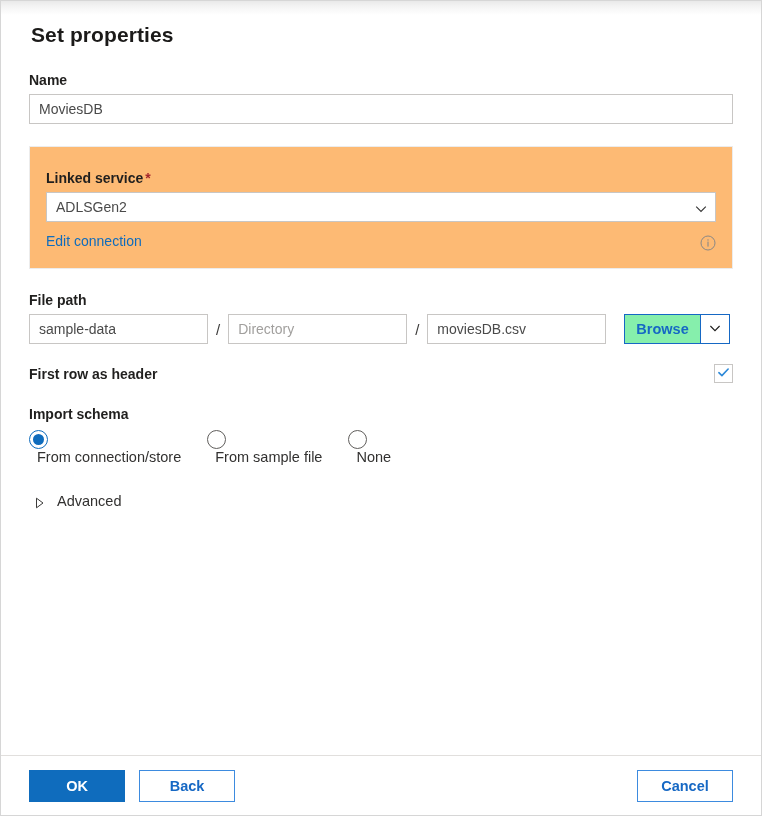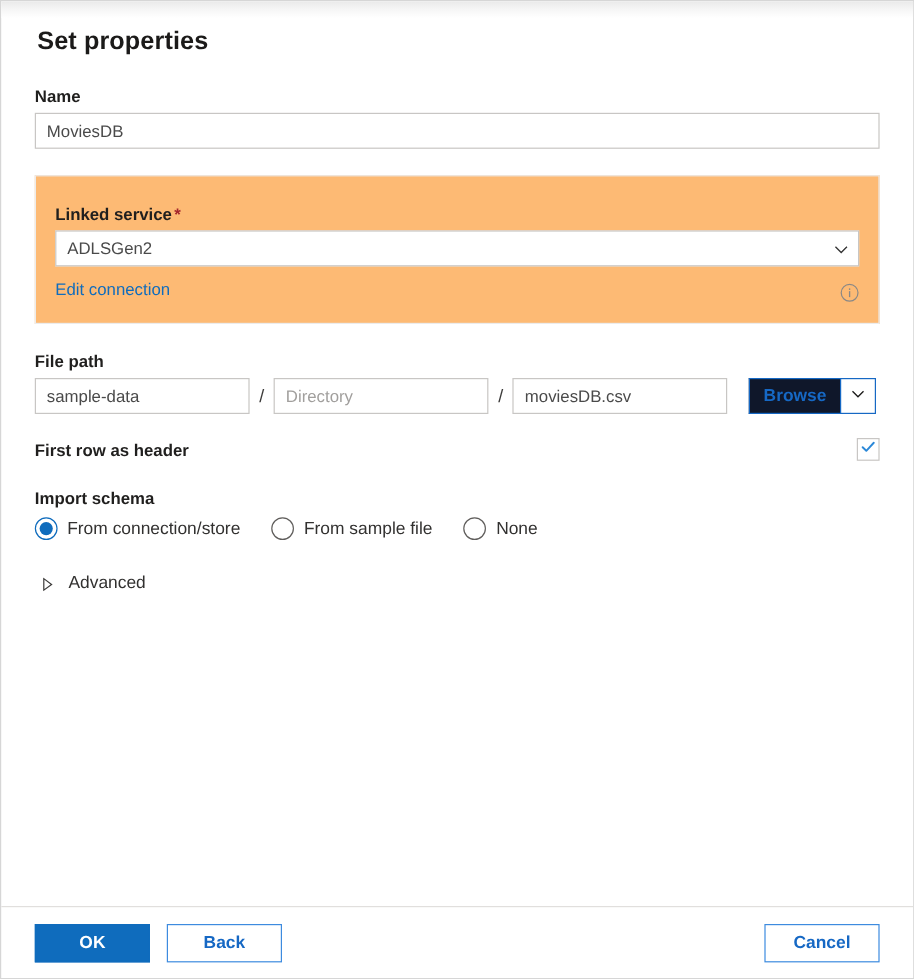--- a/index.html
+++ b/index.html
@@ -198,21 +198,21 @@
   }
   .browse-group {
     display: flex;
     margin-left: 18px;
   }
   .browse-btn {
     height: 30px;
     min-width: 74px;
     border: 1px solid #1668c4;
     border-right: none;
-    background: #0f172a;
+    background: #86efac;
     color: #1668c4;
     font-family: "Liberation Sans", sans-serif;
     font-size: 14.5px;
     font-weight: 600;
     padding: 0 11px;
     cursor: pointer;
     line-height: 28px;
     text-align: right;
   }
   .browse-caret {
@@ -253,23 +253,23 @@
 
   
   .schema-block { margin-top: 22px; }
   .radio-row {
     margin-top: 7px;
     display: flex;
     align-items: center;
   }
   .radio-opt {
     display: flex;
-    align-items: center;
     margin-right: 26px;
     cursor: pointer;
+    flex-direction: column;
   }
   .radio {
     width: 19px;
     height: 19px;
     border-radius: 50%;
     border: 1px solid #605e5c;
     background: #ffffff;
     position: relative;
     flex: none;
   }

